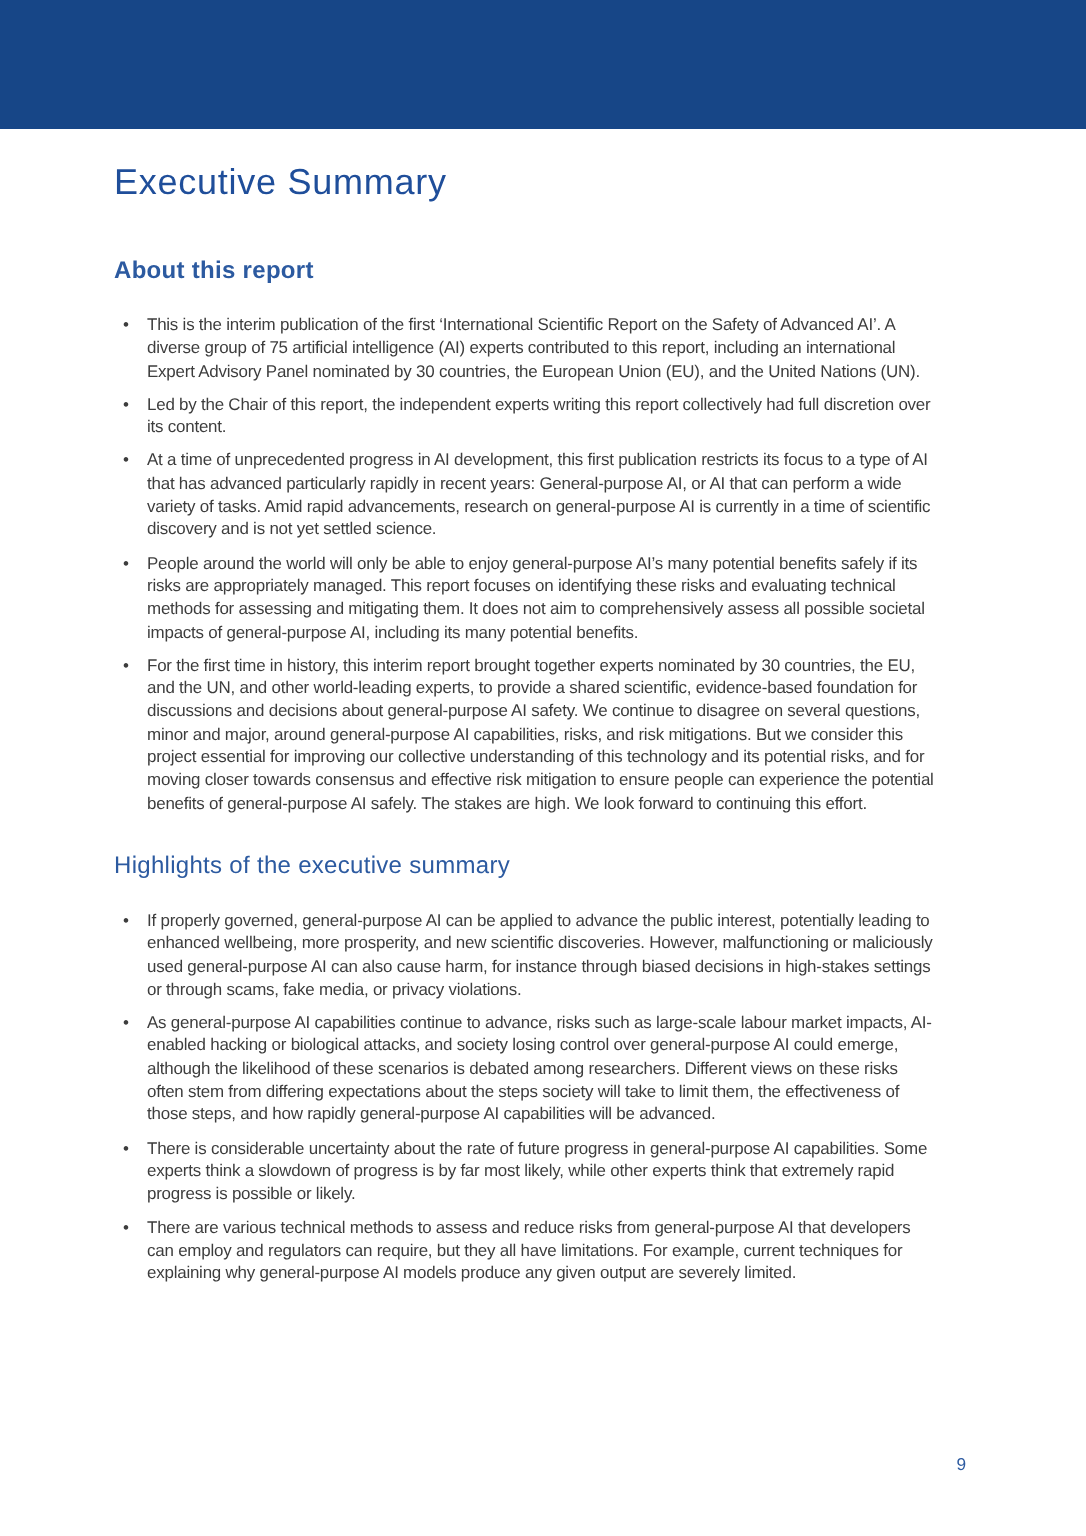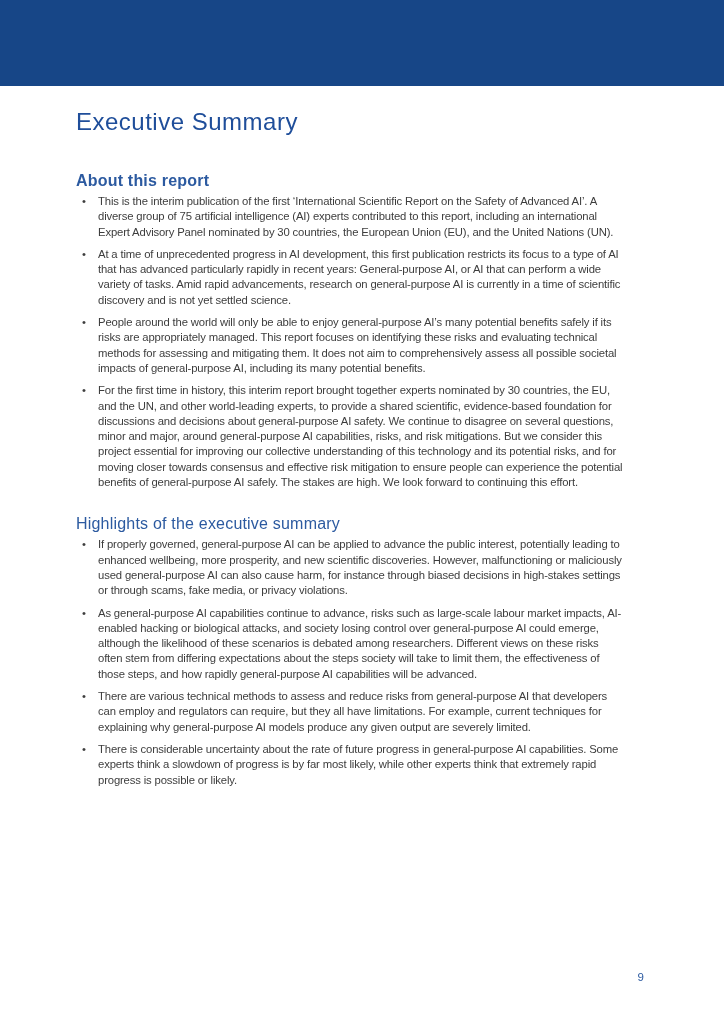--- a/index.html
+++ b/index.html
@@ -24,21 +24,21 @@
     font-size:24px;font-weight:500;letter-spacing:0.5px;
     line-height:29px;color:var(--title);
   }
   h2.section-heading{
     font-size:16px;font-weight:500;letter-spacing:0.2px;
     line-height:19px;color:var(--heading);
   }
   .section-about h2.section-heading{margin-top:35px;font-weight:bold;}
   .section-highlights h2.section-heading{margin-top:24px;}
   ul.bullet-list{
-    list-style:none;margin:4px 0 0 0;padding:0;
+    list-style:none;margin:20px 0 0 0;padding:0;
     font-size:11.3px;letter-spacing:-0.15px;line-height:15.3px;color:var(--body);
   }
   ul.bullet-list li{
     position:relative;padding-left:22px;margin-bottom:7px;
   }
   ul.bullet-list li::before{
     content:"\2022";position:absolute;left:6px;top:0;color:var(--body);
   }
   .page-number{
     position:absolute;top:971px;right:80px;
@@ -53,33 +53,34 @@
   <header class="band"></header>
 
   <main class="content">
 
     <h1 class="page-title">Executive Summary</h1>
 
     <section class="section-about">
       <h2 class="section-heading">About this report</h2>
       <ul class="bullet-list">
         <li>This is the interim publication of the first ‘International Scientific Report on the Safety of Advanced AI’. A diverse group of 75 artificial intelligence (AI) experts contributed to this report, including an international Expert Advisory Panel nominated by 30 countries, the European Union (EU), and the United Nations (UN).</li>
+        <li>Led by the Chair of this report, the independent experts writing this report collectively had full discretion over its content.</li>
         <li>At a time of unprecedented progress in AI development, this first publication restricts its focus to a type of AI that has advanced particularly rapidly in recent years: General-purpose AI, or AI that can perform a wide variety of tasks. Amid rapid advancements, research on general-purpose AI is currently in a time of scientific discovery and is not yet settled science.</li>
         <li>People around the world will only be able to enjoy general-purpose AI’s many potential benefits safely if its risks are appropriately managed. This report focuses on identifying these risks and evaluating technical methods for assessing and mitigating them. It does not aim to comprehensively assess all possible societal impacts of general-purpose AI, including its many potential benefits.</li>
         <li>For the first time in history, this interim report brought together experts nominated by 30 countries, the EU, and the UN, and other world-leading experts, to provide a shared scientific, evidence-based foundation for discussions and decisions about general-purpose AI safety. We continue to disagree on several questions, minor and major, around general-purpose AI capabilities, risks, and risk mitigations. But we consider this project essential for improving our collective understanding of this technology and its potential risks, and for moving closer towards consensus and effective risk mitigation to ensure people can experience the potential benefits of general-purpose AI safely. The stakes are high. We look forward to continuing this effort.</li>
       </ul>
     </section>
 
     <section class="section-highlights">
       <h2 class="section-heading">Highlights of the executive summary</h2>
       <ul class="bullet-list">
         <li>If properly governed, general-purpose AI can be applied to advance the public interest, potentially leading to enhanced wellbeing, more prosperity, and new scientific discoveries. However, malfunctioning or maliciously used general-purpose AI can also cause harm, for instance through biased decisions in high-stakes settings or through scams, fake media, or privacy violations.</li>
         <li>As general-purpose AI capabilities continue to advance, risks such as large-scale labour market impacts, AI-enabled hacking or biological attacks, and society losing control over general-purpose AI could emerge, although the likelihood of these scenarios is debated among researchers. Different views on these risks often stem from differing expectations about the steps society will take to limit them, the effectiveness of those steps, and how rapidly general-purpose AI capabilities will be advanced.</li>
+        <li>There is considerable uncertainty about the rate of future progress in general-purpose AI capabilities. Some experts think a slowdown of progress is by far most likely, while other experts think that extremely rapid progress is possible or likely.</li>
         <li>There are various technical methods to assess and reduce risks from general-purpose AI that developers can employ and regulators can require, but they all have limitations. For example, current techniques for explaining why general-purpose AI models produce any given output are severely limited.</li>
-        <li>There is considerable uncertainty about the rate of future progress in general-purpose AI capabilities. Some experts think a slowdown of progress is by far most likely, while other experts think that extremely rapid progress is possible or likely.</li>
       </ul>
     </section>
 
   </main>
 
   <div class="page-number">9</div>
 
 </div>
 
 </body></html>

